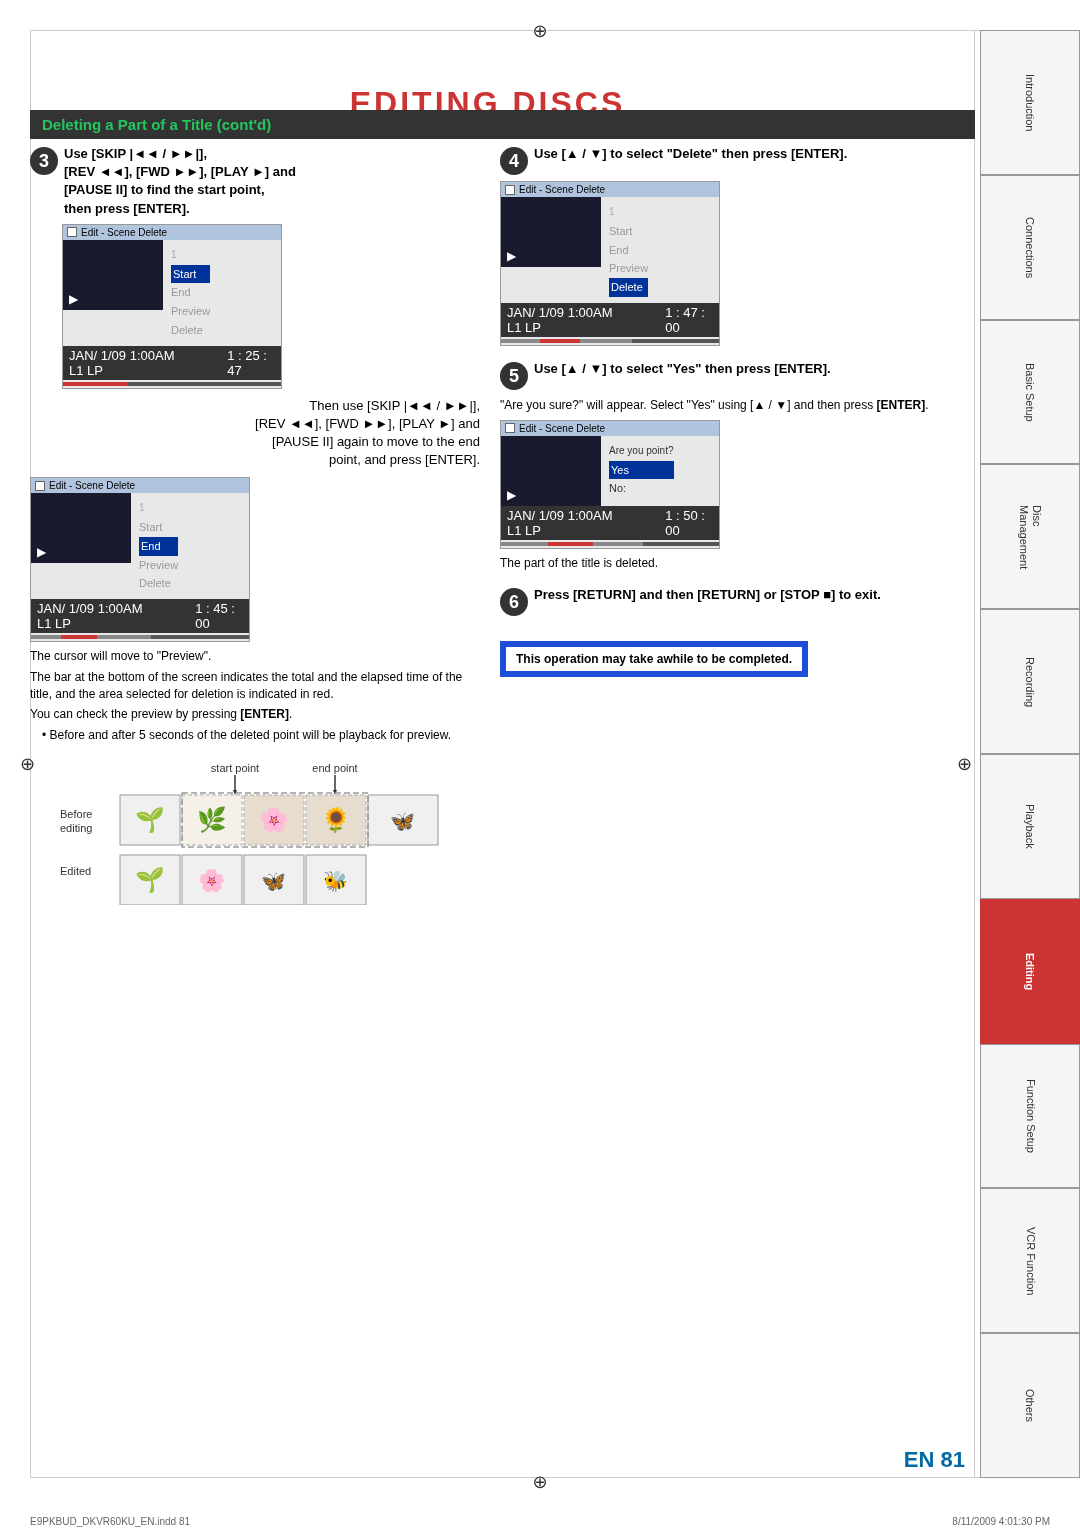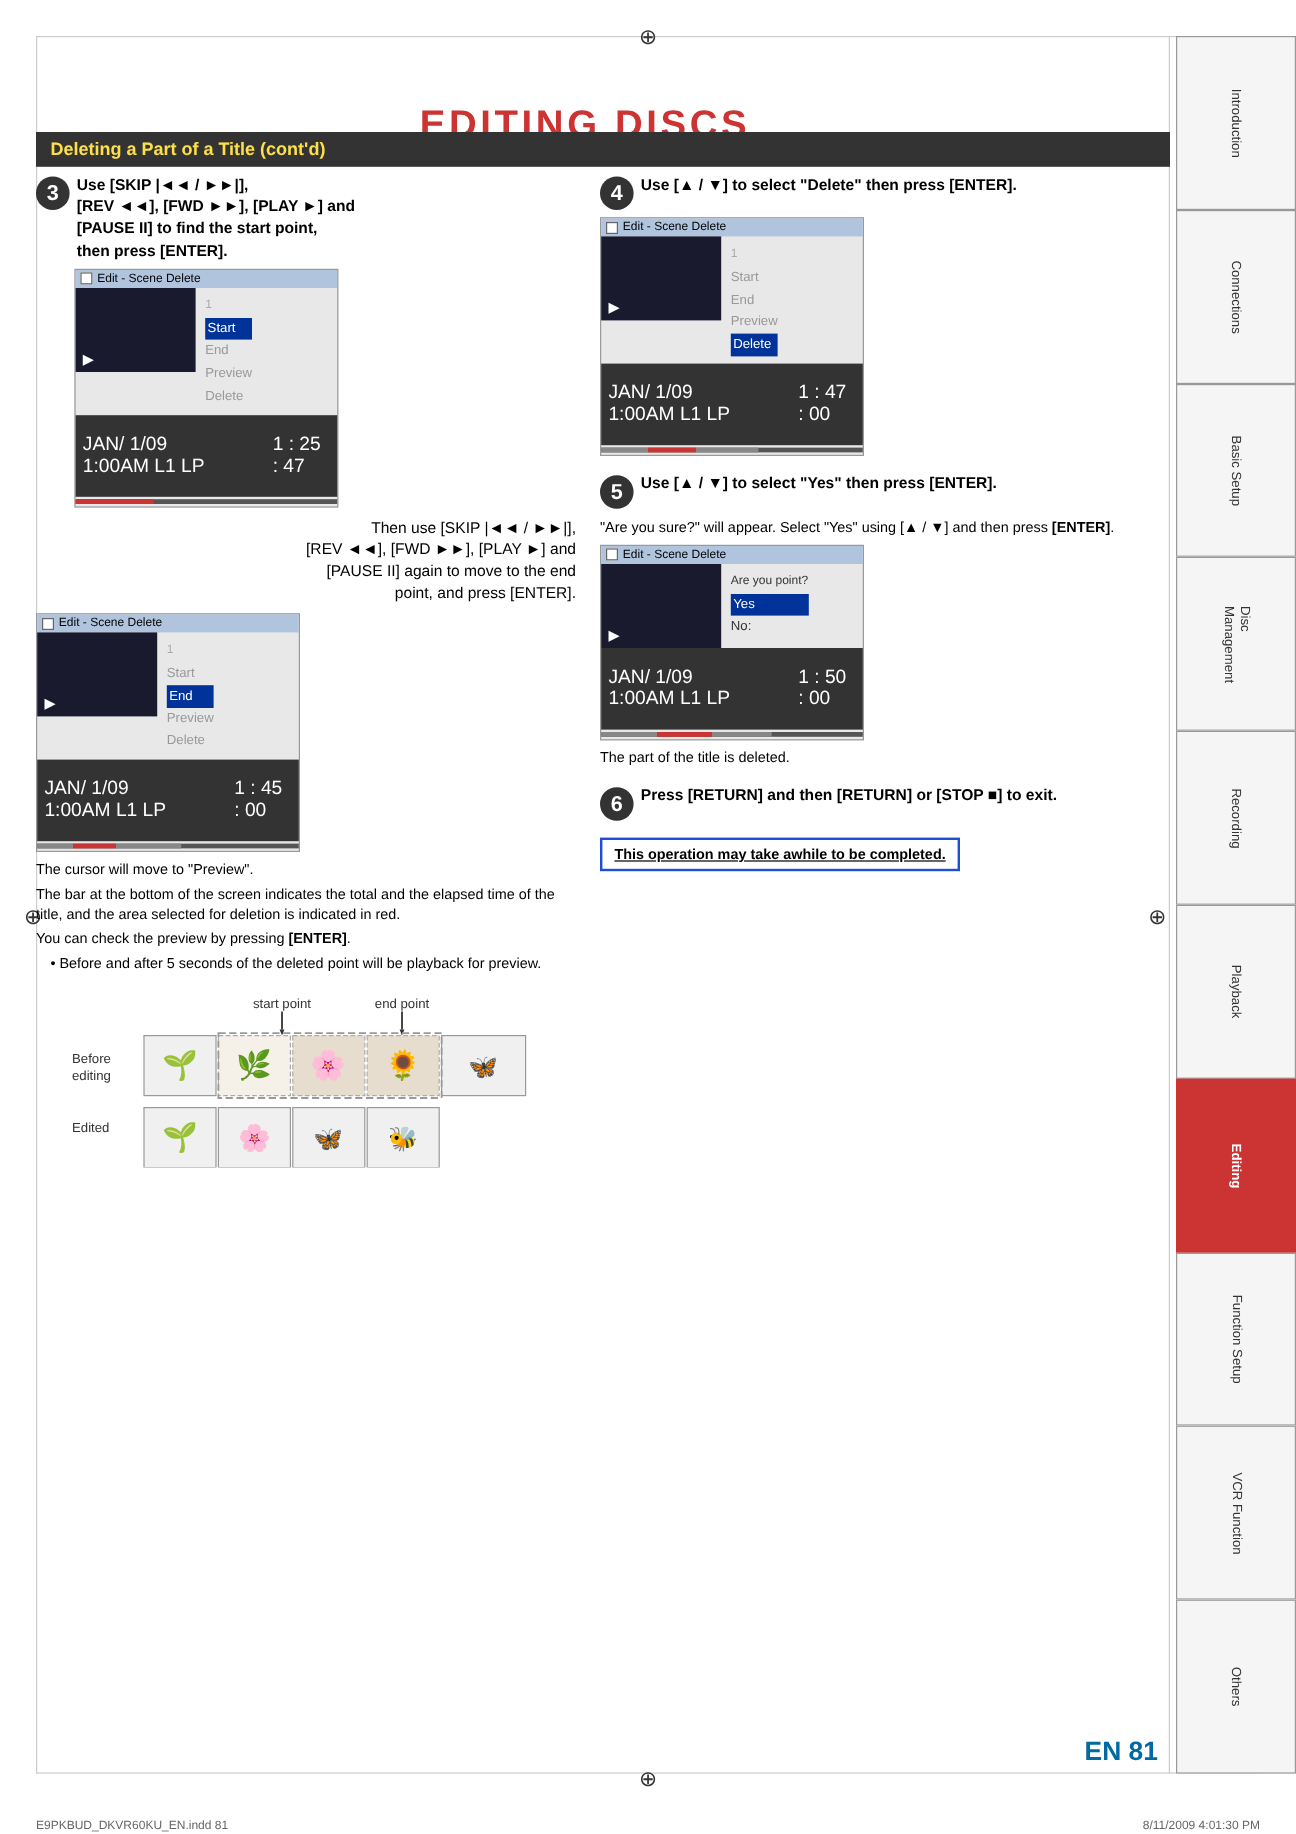--- a/index.html
+++ b/index.html
@@ -47,21 +47,21 @@
       margin: 0 30px;
     }
 
     
     .section-header {
       position: absolute;
       top: 110px;
       left: 30px;
       right: 105px;
       background: #333;
-      color: #fde047;
+      color: #22c55e;
       font-size: 15px;
       font-weight: bold;
       padding: 6px 12px;
     }
 
     
     .main-content {
       position: absolute;
       top: 145px;
       left: 30px;
@@ -156,22 +156,22 @@
     .screen-menu {
       padding: 6px 8px;
       font-size: 11px;
       line-height: 1.7;
     }
     .screen-menu .menu-item { color: #333; }
     .screen-menu .menu-item.selected { background: #003399; color: #fff; padding: 0 2px; }
     .screen-footer {
       background: #333;
       color: #fff;
-      font-size: 16px;
-      padding: 16px 6px;
+      font-size: 13px;
+      padding: 2px 6px;
       display: flex;
       justify-content: space-between;
       gap: 40px;
     }
     .screen-footer-bar {
       height: 4px;
       background: #555;
       position: relative;
       margin: 2px 0;
     }
@@ -265,27 +265,26 @@
       right: 108px;
       top: 50%;
       transform: translateY(-50%);
       font-size: 18px;
       color: #333;
     }
 
     
     .warning-box {
       background: #fff;
-      border: 2px solid #1d4ed8;
+      border: 6px solid #1d4ed8;
       padding: 5px 10px;
       font-size: 12px;
       font-weight: bold;
-      margin-top: 8px;
+      margin-top: 19px;
       display: inline-block;
-      text-decoration: underline;
     }
 
     
     .diagram-svg-area {
       margin-top: 10px;
       padding-left: 20px;
     }
 
     
     .sub-step {

